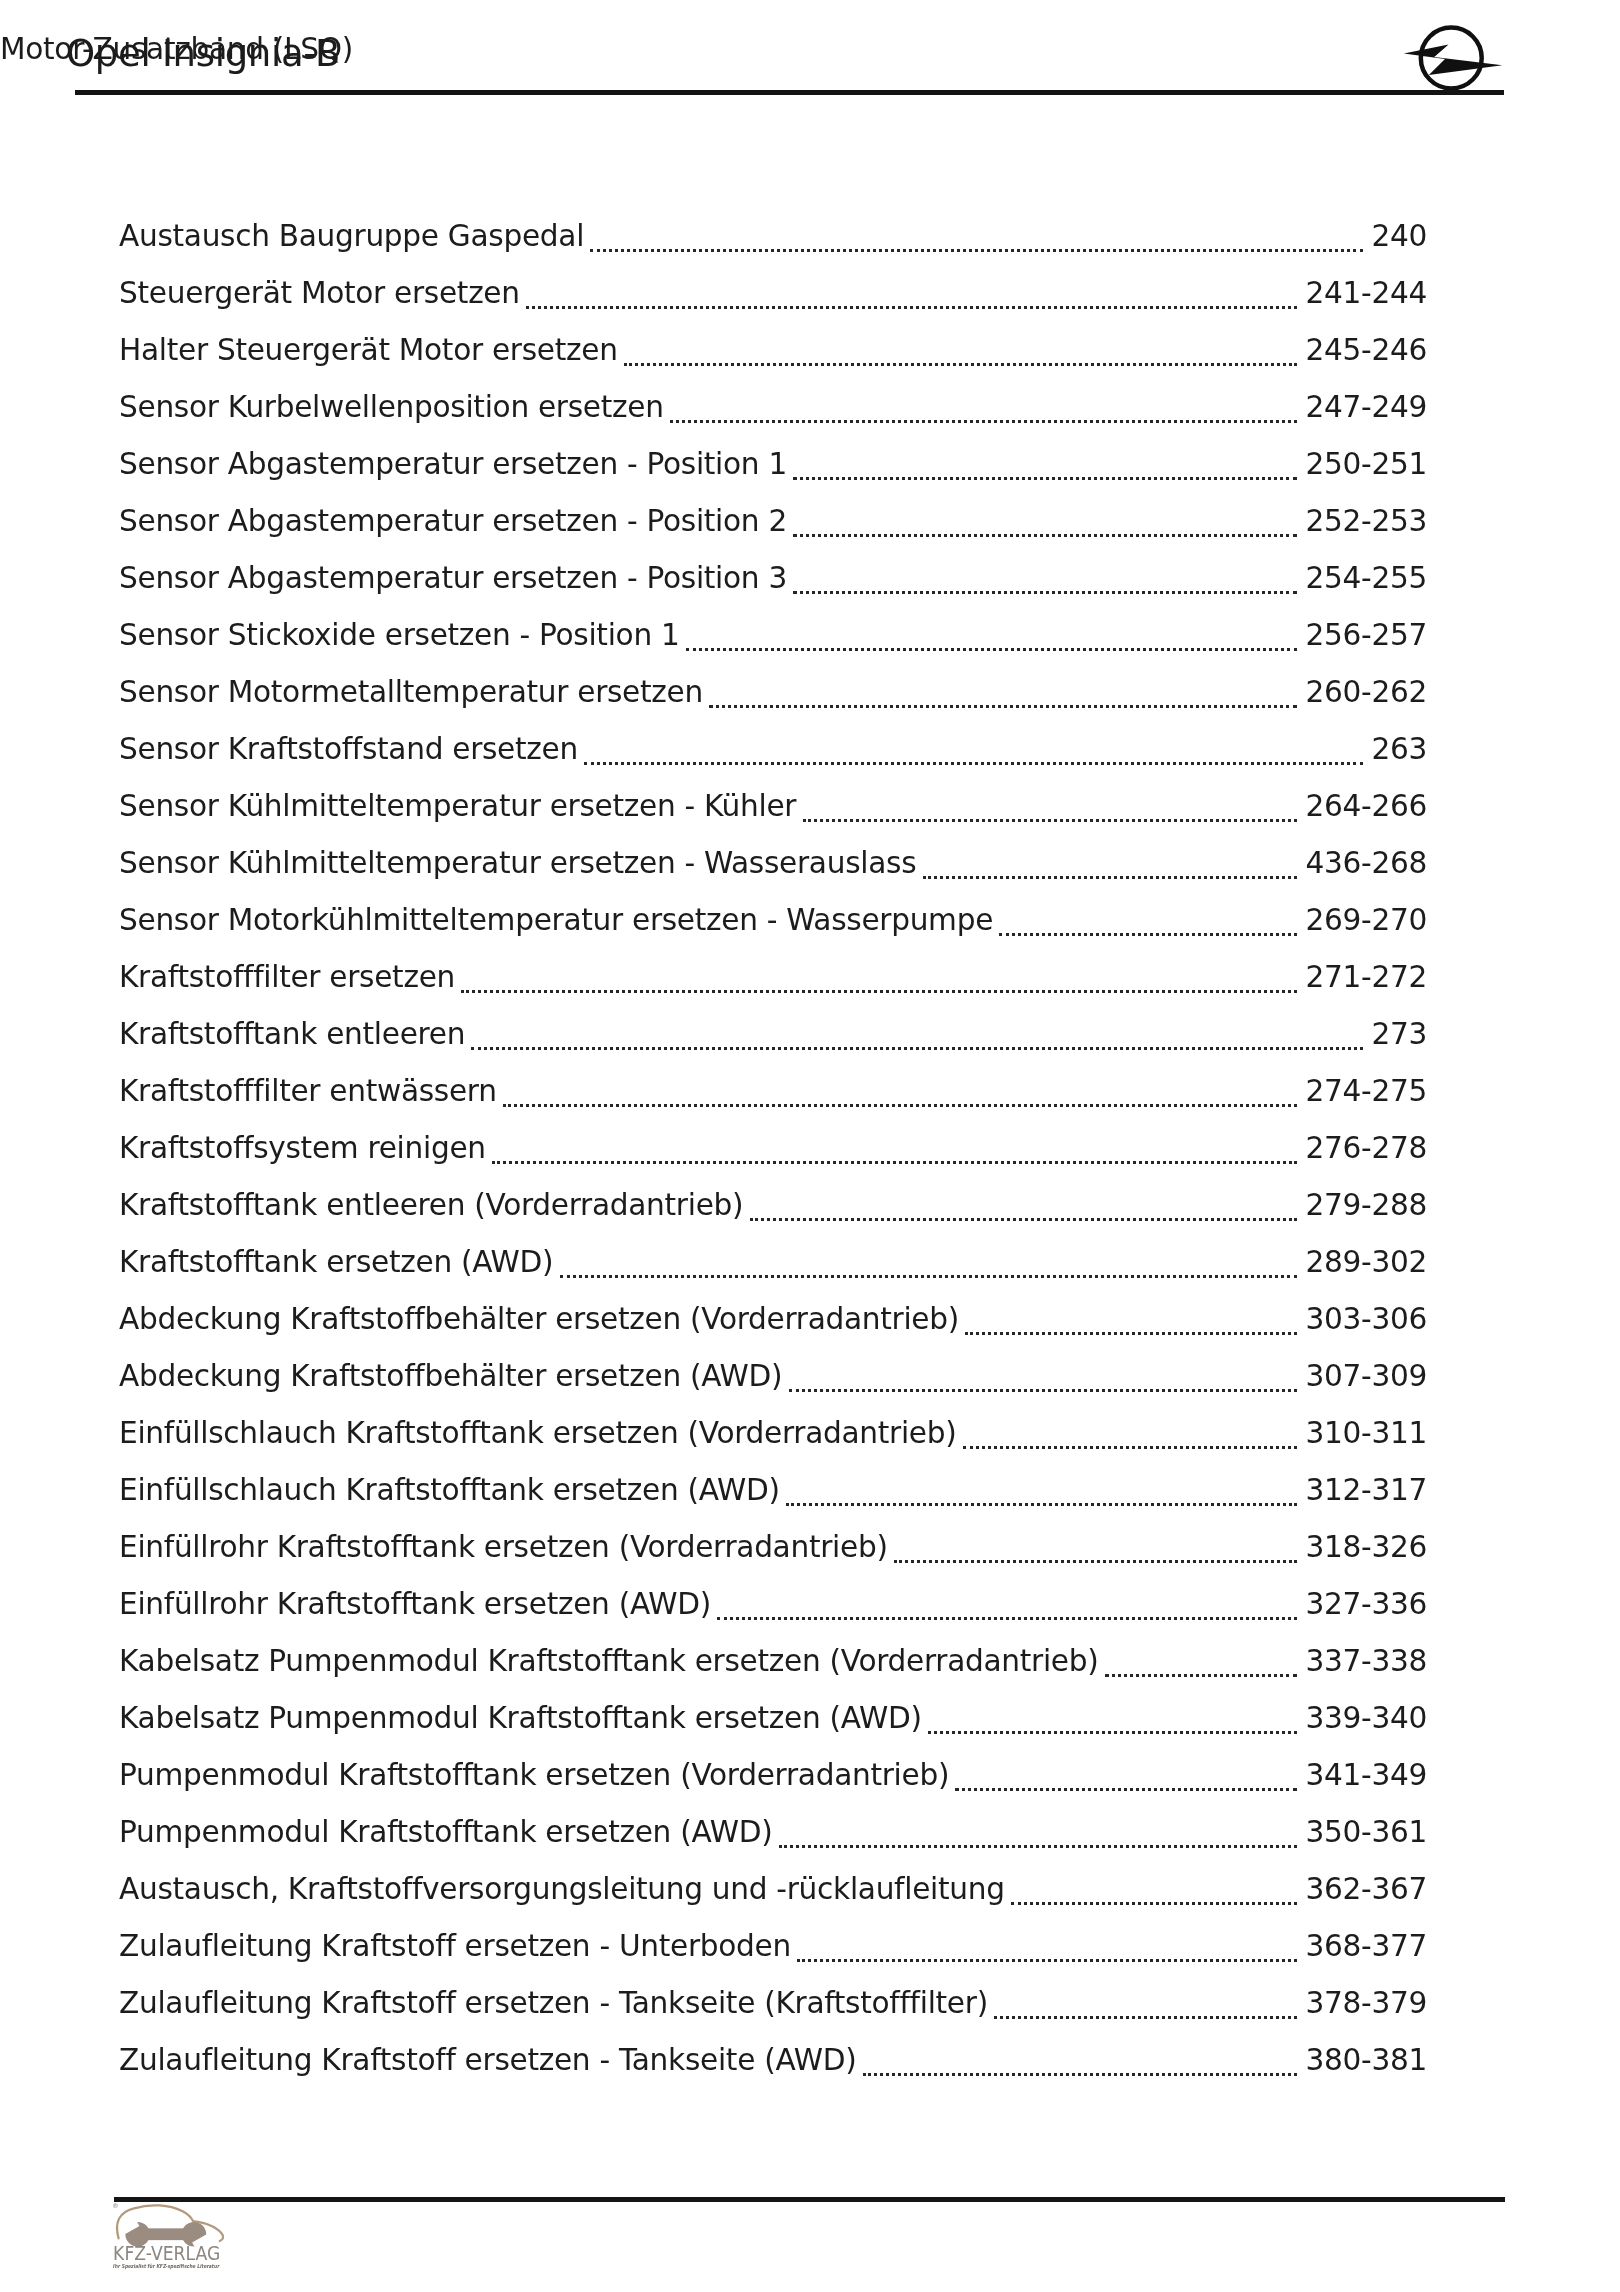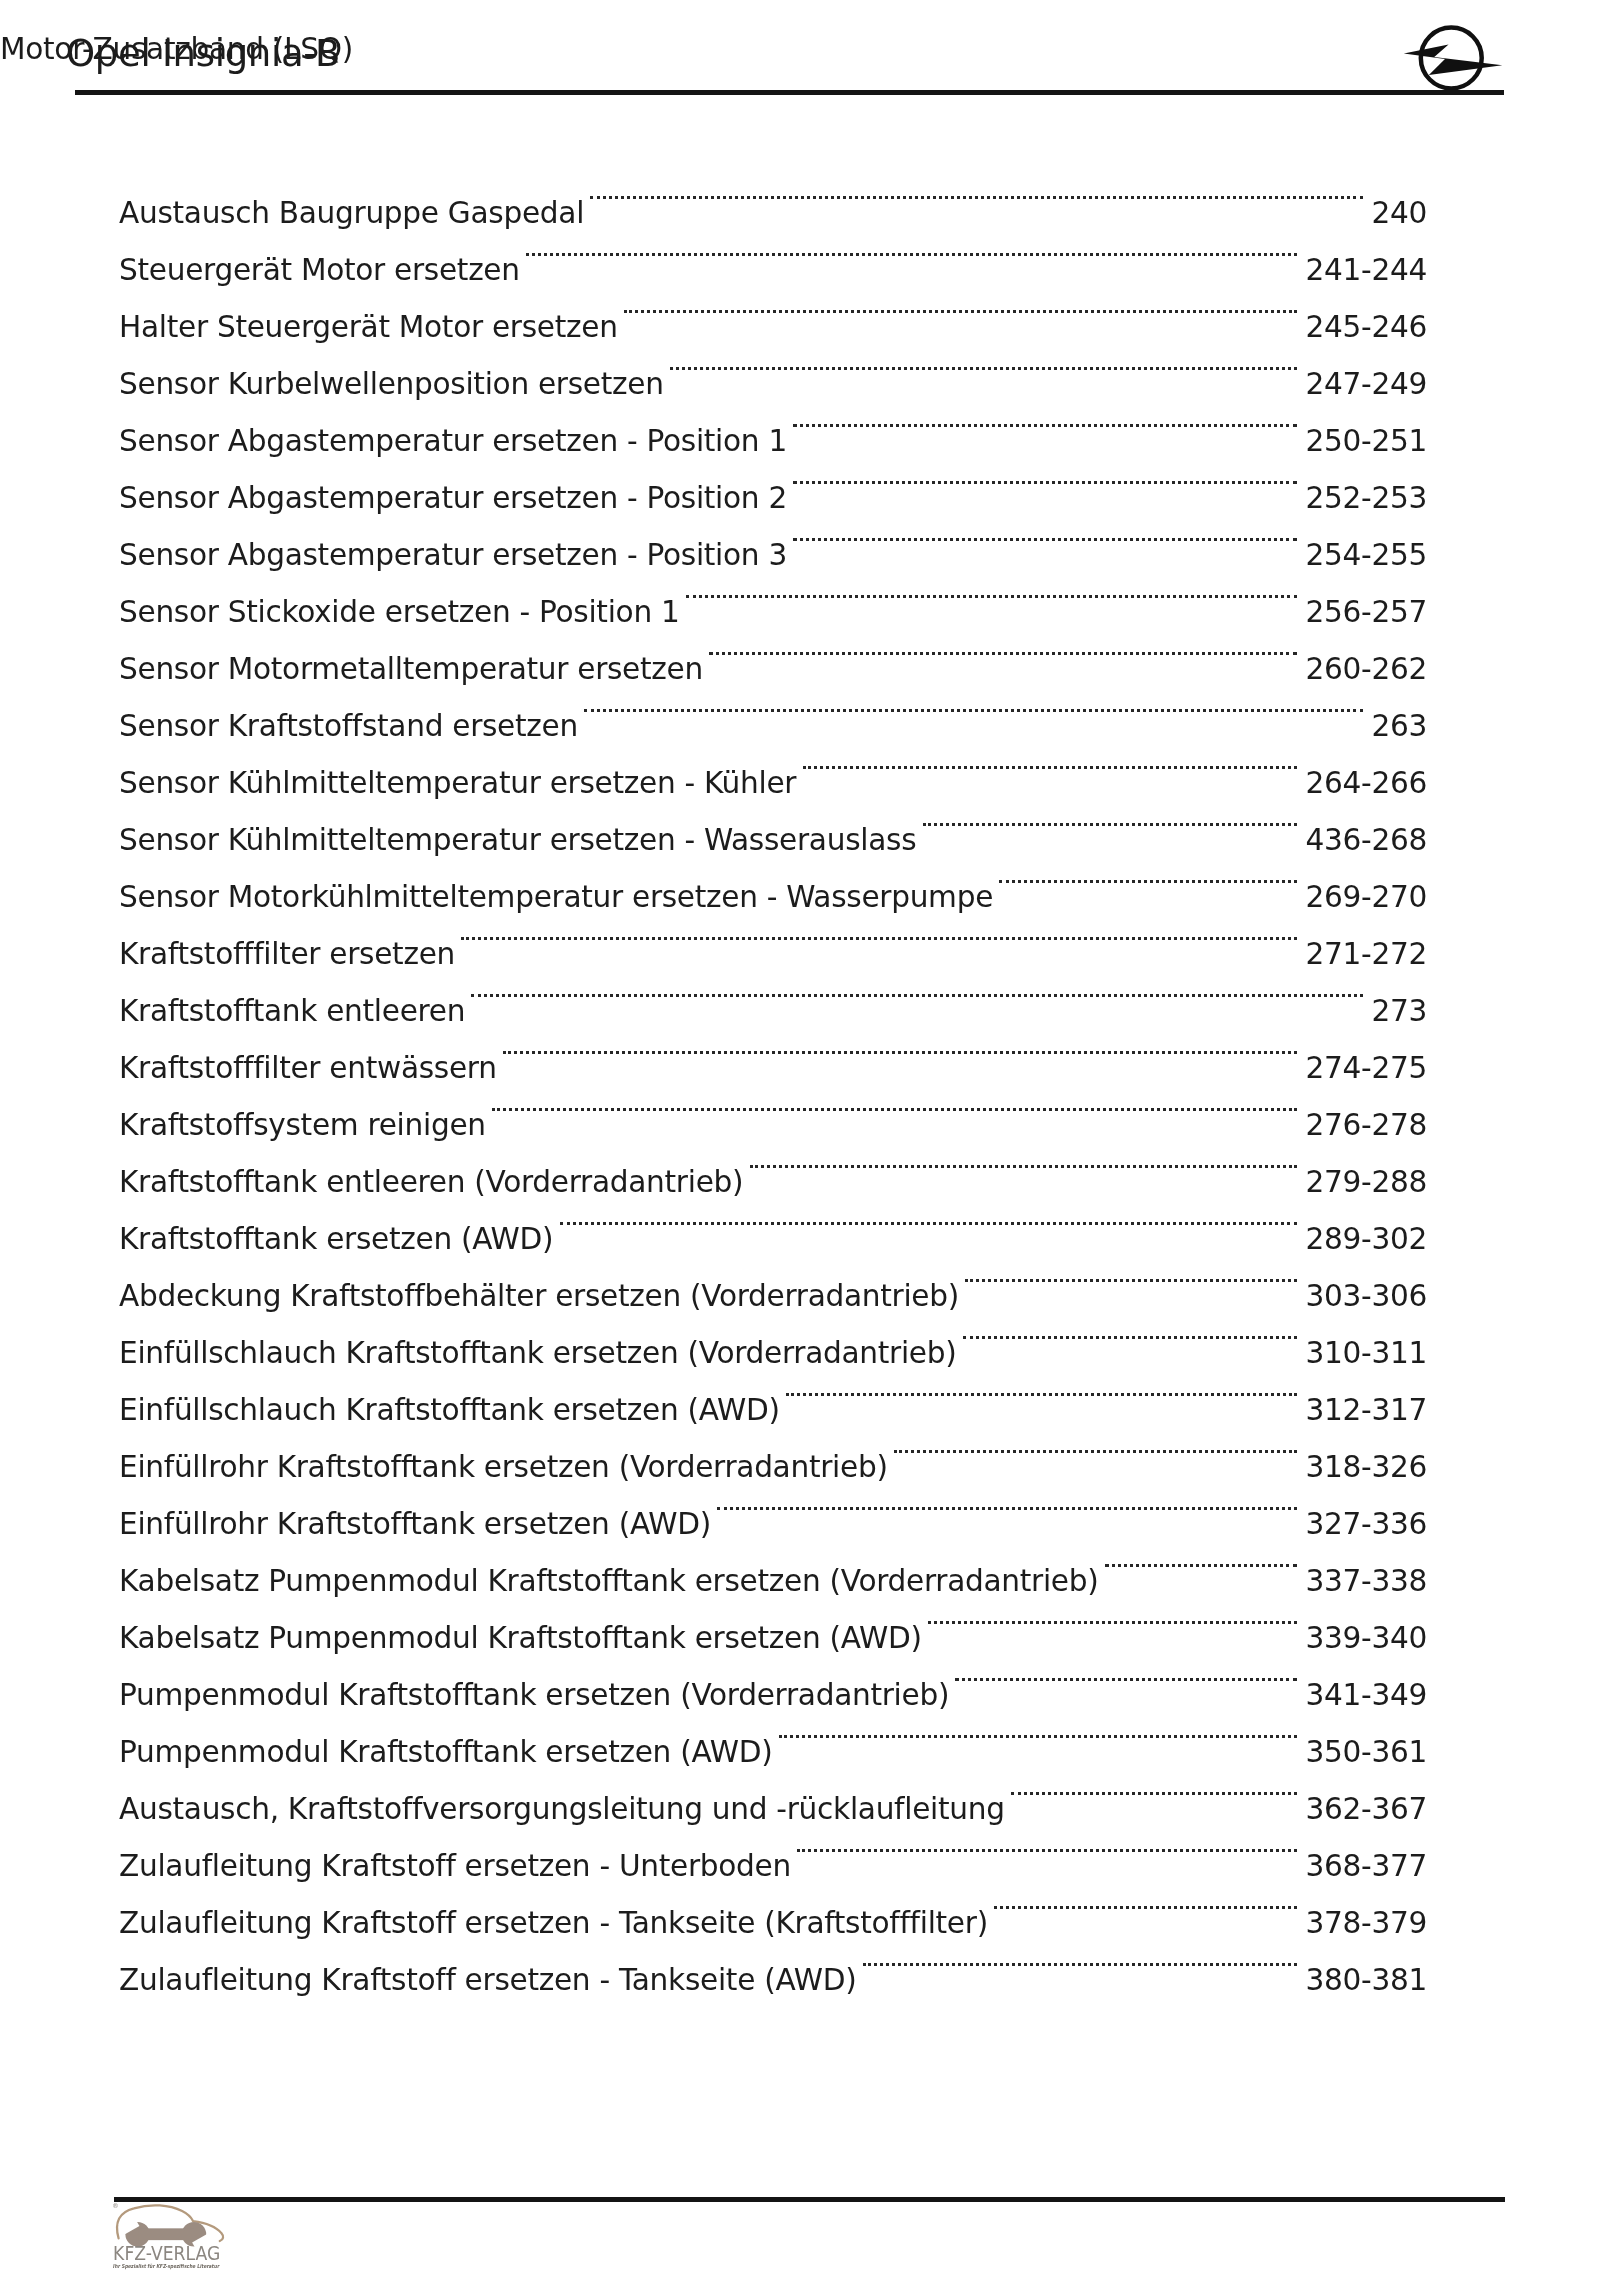--- a/index.html
+++ b/index.html
@@ -21,21 +21,21 @@
   }
   .opel-logo { position:absolute; left:1402px; top:21.5px; }
   .header-rule {
     position:absolute; left:75px; top:90px; width:1429px; height:4.5px;
     background:var(--rule,#141414);
   }
   .toc {
     position:absolute; left:119px; top:196px; width:1308px;
   }
   .toc-row {
-    display:flex; align-items:flex-start;
+    display:flex; align-items:flex-end;
     height:57px;
     font-size:29.6px; letter-spacing:-0.3px;
   }
   .toc-label { white-space:nowrap; }
   .toc-dots {
     flex:1 1 auto; min-width:16px;
     border-bottom:3.6px dotted #262626;
     margin:0 8px 0.9px 6.3px;
   }
   .toc-page { white-space:nowrap; }
@@ -179,20 +179,25 @@
       <span class="toc-dots"></span>
       <span class="toc-page">289-302</span>
     </div>
 
     <div class="toc-row">
       <span class="toc-label">Abdeckung Kraftstoffbehälter ersetzen (Vorderradantrieb)</span>
       <span class="toc-dots"></span>
       <span class="toc-page">303-306</span>
     </div>
 
+    <div class="toc-row">
+      <span class="toc-label">Abdeckung Kraftstoffbehälter ersetzen (AWD)</span>
+      <span class="toc-dots"></span>
+      <span class="toc-page">307-309</span>
+    </div>
 
     <div class="toc-row">
       <span class="toc-label">Einfüllschlauch Kraftstofftank ersetzen (Vorderradantrieb)</span>
       <span class="toc-dots"></span>
       <span class="toc-page">310-311</span>
     </div>
 
     <div class="toc-row">
       <span class="toc-label">Einfüllschlauch Kraftstofftank ersetzen (AWD)</span>
       <span class="toc-dots"></span>

